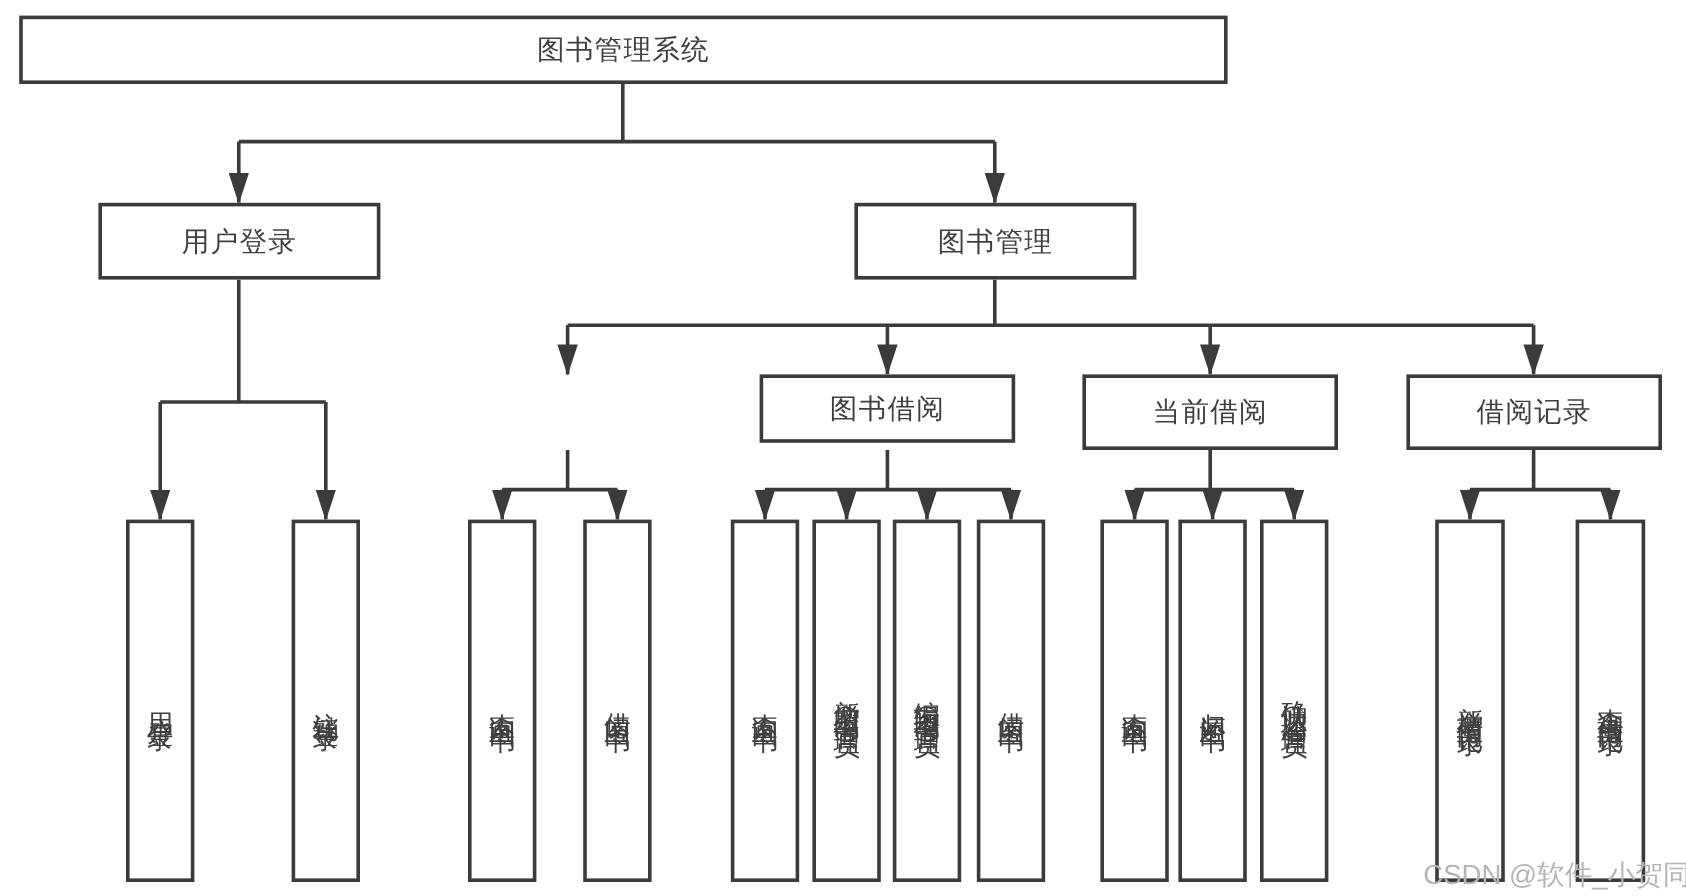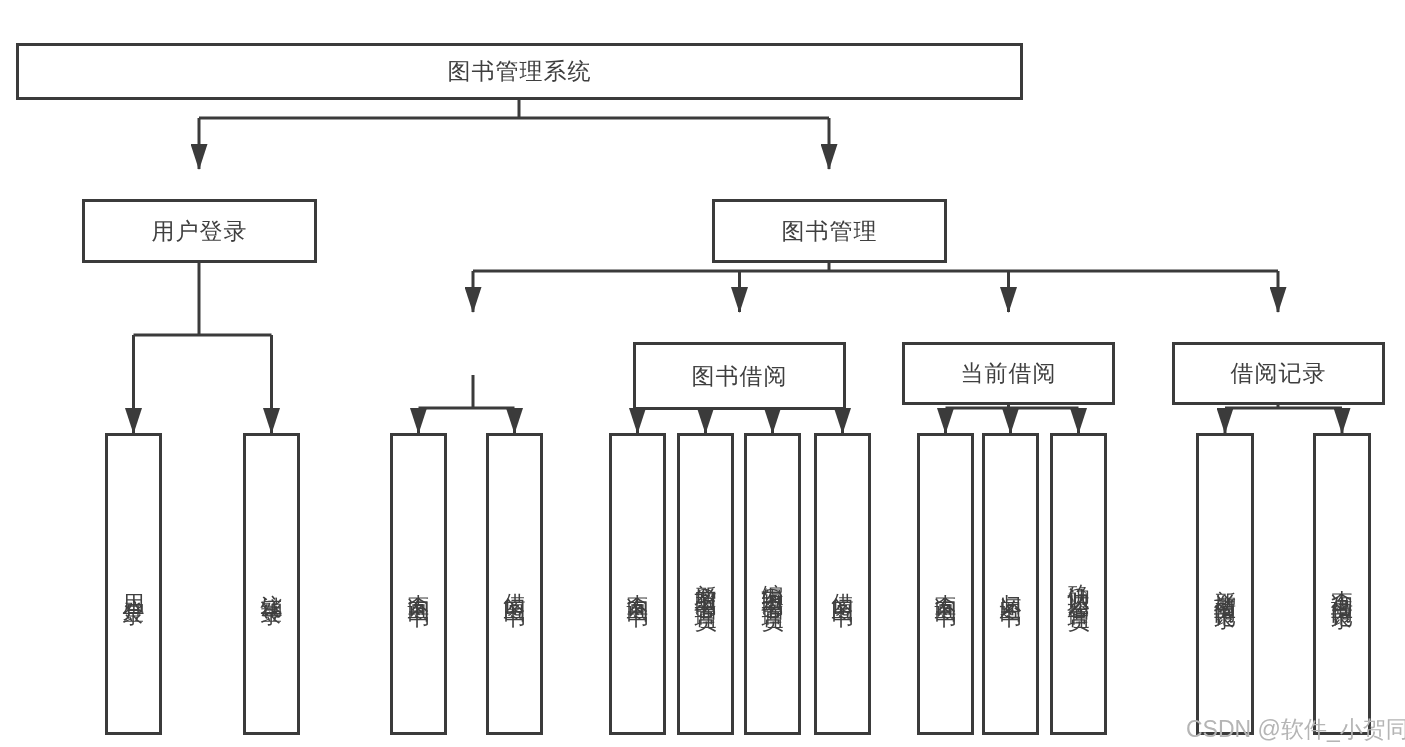--- a/index.html
+++ b/index.html
@@ -31,21 +31,20 @@
     display: flex;
     align-items: center;
     justify-content: center;
     color: #3f3f3f;
     z-index: 2;
   }
   .hbox {
     font-size: 23px;
     letter-spacing: 1px;
     white-space: nowrap;
-    margin-top: 30px;
   }
   .vbox {
     writing-mode: vertical-rl;
     text-orientation: mixed;
     font-size: 22px;
     letter-spacing: 4px;
     line-height: 1;
   }
   .watermark {
     position: absolute;
@@ -128,21 +127,21 @@
     <span>图书管理系统</span>
   </div>
 
   <div class="node hbox" style="left:82px; top:169px; width:235px; height:64px;">
     <span>用户登录</span>
   </div>
   <div class="node hbox" style="left:712px; top:169px; width:235px; height:64px;">
     <span>图书管理</span>
   </div>
 
-  <div class="node hbox" style="left:633px; top:312px; width:213px; height:68px;">
+  <div class="node hbox" style="left:633px; top:312px; width:213px; height:57px;">
     <span>图书借阅</span>
   </div>
   <div class="node hbox" style="left:902px; top:312px; width:213px; height:63px;font-family:Liberation Serif, serif;">
     <span>当前借阅</span>
   </div>
   <div class="node hbox" style="left:1172px; top:312px; width:213px; height:63px;">
     <span>借阅记录</span>
   </div>
 
   <div class="node vbox" style="left:105px; top:433px; width:57px; height:302px;">

